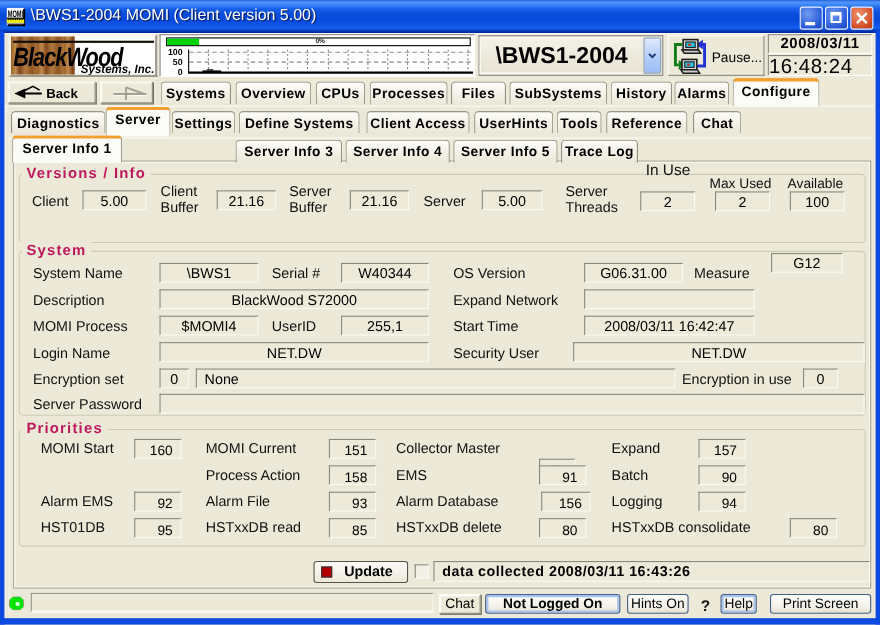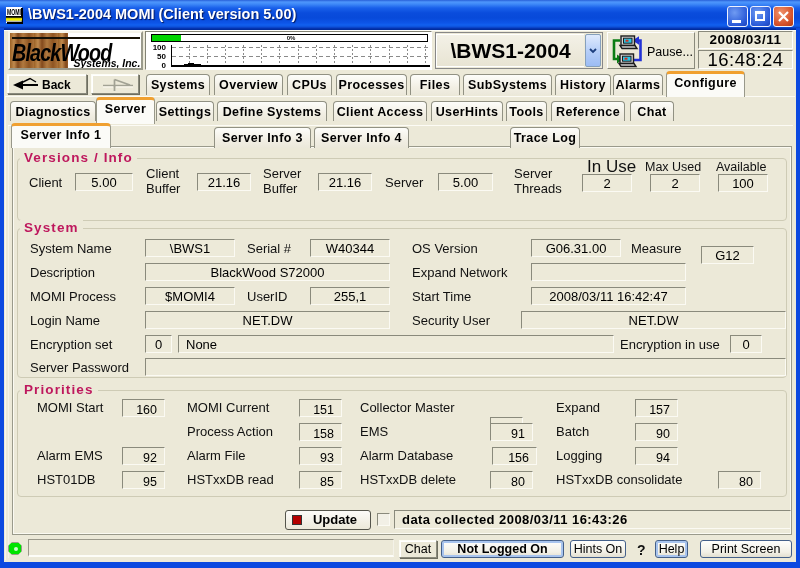--- a/index.html
+++ b/index.html
@@ -2,21 +2,21 @@
 <html><head><meta charset="utf-8"><style>
 *{margin:0;padding:0;box-sizing:border-box}
 html,body{width:800px;height:568px;overflow:hidden}
 body{font-family:"Liberation Sans",sans-serif;background:#ece9d8;position:relative}
 #win{position:absolute;left:0;top:0;width:800px;height:568px}
 
 #frame{position:absolute;left:0;top:28px;width:800px;height:540px;border-left:4px solid #0c49e0;border-right:4px solid #0c49e0;border-bottom:6px solid #0c49e0;pointer-events:none;z-index:50}
 #titlebar{position:absolute;left:0;top:0;width:800px;height:30px;background:linear-gradient(to bottom,#2860d8 0px,#4e96fc 2px,#3f8af8 4px,#1960ea 8px,#0a4cdc 13px,#084ada 18px,#0d55e8 23px,#1160f0 25px,#0d50d8 27px,#0838bc 28px,#0030a4 29px,#002699 30px)}
 #topwhite{position:absolute;left:4px;top:30px;width:792px;height:1px;background:#fdfdf8;z-index:6}
 .tico{position:absolute;left:6px;top:7px;width:17px;height:17px}
-.ttxt{position:absolute;left:28px;top:6px;font-size:14.5px;font-weight:bold;color:#fff;text-shadow:1px 1px 1px rgba(0,10,60,.8);letter-spacing:0}
+.ttxt{position:absolute;left:28px;top:6px;font-size:14.5px;font-weight:normal;color:#fff;text-shadow:1px 1px 1px rgba(0,10,60,.8);letter-spacing:0}
 .cbtn{position:absolute;top:6px;width:21px;height:21px;border:1px solid #eef2ff;border-radius:3px}
 .bmin{left:727px;background:radial-gradient(circle at 35% 30%,#6f9bf2,#2a5ad8 70%,#1c43ba)}
 .bmax{left:750px;background:radial-gradient(circle at 35% 30%,#6f9bf2,#2a5ad8 70%,#1c43ba)}
 .bclose{left:773px;background:radial-gradient(circle at 35% 30%,#f0926c,#d6512a 65%,#b03a14)}
 .gmin{position:absolute;left:4px;top:13px;width:9px;height:3px;background:#fff}
 .gmax{position:absolute;left:4px;top:4px;width:10px;height:10px;border:2px solid #fff;border-top-width:3px}
 
 #logo{position:absolute;left:8px;top:31px;width:135px;height:39px;border:2px solid #f6f4ea;border-right-color:#9a9a8c;border-bottom-color:#9a9a8c;background:#fff;overflow:hidden}
 #logo .wood{position:absolute;left:0;top:0;width:58px;height:35px;background:repeating-linear-gradient(90deg,#9c6226 0,#c08a4e 4px,#83491c 8px,#b17a40 13px,#8f5522 19px,#ad743a 24px)}
 #logo .tl{position:absolute;left:2px;top:4px;right:1px;height:2px;background:#151005}
@@ -28,21 +28,21 @@
 #pbar .pl{position:absolute;left:49%;top:0px;font:600 6px "Liberation Sans";color:#111}
 .ylab{position:absolute;font:600 8px "Liberation Sans";color:#000;width:18px;text-align:right}
 
 #combo{position:absolute;left:435px;top:32px;width:168px;height:37px;border:1px solid #888;background:#ece9d8}
 #combo .txt{position:absolute;left:0;top:1px;width:148px;height:33px;border:1px solid #fff;border-right:none;font:bold 21px "Liberation Sans";text-align:center;line-height:32px;background:linear-gradient(#f3f1e7,#e8e4d3)}
 #combo .arr{position:absolute;right:1px;top:1px;width:16px;height:33px;background:linear-gradient(#dfeafd,#b4cdf8 55%,#9cbcf4);border:1px solid #86a0bc;border-radius:2px}
 #pausebtn{position:absolute;left:607px;top:32px;width:88px;height:37px;border:1px solid #8a8a7c;border-top-color:#fff;border-left-color:#fff;background:#ece9d8}
 #pausebtn .pt{position:absolute;left:39px;top:12px;font:12.5px "Liberation Sans"}
 #clock{position:absolute;left:698px;top:31px;width:95px;height:38px}
 #clock .d{position:absolute;left:0;top:0;width:95px;height:18px;border:1px solid #8a8a7c;border-bottom-color:#fff;border-right-color:#fff;background:#ece9d8;font:bold 13.5px "Liberation Sans";text-align:center;line-height:16px;letter-spacing:.5px}
-#clock .t{position:absolute;left:0;top:19px;width:95px;height:19px;border:1px solid #8a8a7c;border-bottom-color:#fff;border-right-color:#fff;background:#ece9d8;font:18.5px "Liberation Sans";text-align:center;line-height:17px;letter-spacing:.5px}
+#clock .t{position:absolute;left:0;top:19px;width:95px;height:19px;border:1px solid #8a8a7c;border-bottom-color:#fff;border-right-color:#fff;background:#ece9d8;font:18.5px "Liberation Sans";text-align:left;line-height:17px;letter-spacing:.5px}
 
 .navbtn{position:absolute;top:74px;height:20px;border:1px solid #8a8a7c;border-top-color:#fdfdf6;border-left-color:#fdfdf6;box-shadow:1px 1px 0 #6e6e60,inset 1px 1px 0 #fff;background:#ece9d8;font:bold 12px "Liberation Sans";text-align:center}
 .rowline{position:absolute;height:1px;background:#fcfbf5;z-index:2}
 
 .tab{position:absolute;height:21px;background:linear-gradient(#fdfdfa,#f2efe4 60%,#ebe8da);border:1px solid #919183;border-bottom:none;border-radius:4px 4px 0 0;font:bold 12.5px "Liberation Sans";letter-spacing:.4px;text-align:center;padding-top:3px;z-index:2}
 .tabsel{position:absolute;background:#fbfbf7;border:1px solid #98988a;border-bottom:none;border-top:3px solid #f0a030;border-radius:4px 4px 0 0;font:bold 12.5px "Liberation Sans";letter-spacing:.4px;text-align:center;padding-top:2px;z-index:3}
 
 #page{position:absolute;left:12px;top:146px;width:780px;height:389px;border:1px solid #9a9a8b;background:#ece9d8;z-index:1}
 #page .inner{position:absolute;left:0;top:0;right:0;bottom:0;border:1px solid #fbfaf2}
 .grp{position:absolute;border:1px solid #cecbb5;border-radius:4px;z-index:2}
@@ -193,54 +193,55 @@
   <div class="tab" style="left:333px;top:101px;width:94px;height:20px">Client Access</div>
   <div class="tab" style="left:217px;top:101px;width:110px;height:20px">Define Systems</div>
   <div class="tab" style="left:431px;top:101px;width:72px;height:20px">UserHints</div>
   <div class="tab" style="left:506px;top:101px;width:41px;height:20px">Tools</div>
   <div class="tab" style="left:551px;top:101px;width:74px;height:20px">Reference</div>
   <div class="tab" style="left:630px;top:101px;width:44px;height:20px">Chat</div>
 
   <div class="tabsel" style="left:11px;top:123px;width:100px;height:25px">Server Info 1</div>
   <div class="tab" style="left:214px;top:127px;width:97px">Server Info 3</div>
   <div class="tab" style="left:314px;top:127px;width:95px">Server Info 4</div>
+  <div class="tab" style="left:412px;top:127px;width:95px">Server Info 5</div>
   <div class="tab" style="left:510px;top:127px;width:70px">Trace Log</div>
 
   <div id="page">
       <div class="inner"></div>
     </div>
 
   <div class="grp" style="left:17px;top:158px;width:770px;height:63px"></div>
   <div class="gt" style="left:20px;top:150px">Versions / Info</div>
   <div class="lbl" style="left:29px;top:176px">Client</div>
   <div class="fld" style="left:75px;top:173px;width:58px">5.00</div>
   <div class="lbl" style="left:146px;top:167px">Client<br>Buffer</div>
   <div class="fld" style="left:197px;top:173px;width:54px">21.16</div>
   <div class="lbl" style="left:263px;top:167px">Server<br>Buffer</div>
   <div class="fld" style="left:318px;top:173px;width:54px">21.16</div>
   <div class="lbl" style="left:385px;top:176px">Server</div>
   <div class="fld" style="left:438px;top:173px;width:55px">5.00</div>
   <div class="lbl" style="left:514px;top:167px">Server<br>Threads</div>
-  <div class="lbl" style="left:587px;top:160px;font-size:17px">In Use</div>
+  <div class="lbl" style="left:587px;top:147px;font-size:14px">In Use</div>
   <div class="fld" style="left:582px;top:174px;width:50px">2</div>
   <div class="lbl" style="left:645px;top:160px;font-size:12.5px">Max Used</div>
   <div class="fld" style="left:650px;top:174px;width:50px">2</div>
   <div class="lbl" style="left:716px;top:160px;font-size:12.5px">Available</div>
   <div class="fld" style="left:718px;top:174px;width:50px">100</div>
 
   <div class="grp" style="left:17px;top:228px;width:770px;height:150px"></div>
   <div class="gt" style="left:20px;top:220px">System</div>
   <div class="lbl" style="left:30px;top:242px">System Name</div>
   <div class="fld" style="left:145px;top:239px;width:90px">\BWS1</div>
   <div class="lbl" style="left:247px;top:242px">Serial #</div>
   <div class="fld" style="left:310px;top:239px;width:80px">W40344</div>
   <div class="lbl" style="left:412px;top:242px">OS Version</div>
   <div class="fld" style="left:531px;top:239px;width:90px">G06.31.00</div>
   <div class="lbl" style="left:631px;top:242px">Measure</div>
-  <div class="fld" style="left:701px;top:246px;width:53px">G12</div>
+  <div class="fld" style="left:701px;top:230px;width:65px">G12</div>
   <div class="lbl" style="left:30px;top:266px">Description</div>
   <div class="fld" style="left:145px;top:263px;width:245px">BlackWood S72000</div>
   <div class="lbl" style="left:412px;top:266px">Expand Network</div>
   <div class="fld" style="left:531px;top:263px;width:155px"></div>
   <div class="lbl" style="left:30px;top:290px">MOMI Process</div>
   <div class="fld" style="left:145px;top:287px;width:90px">$MOMI4</div>
   <div class="lbl" style="left:247px;top:290px">UserID</div>
   <div class="fld" style="left:310px;top:287px;width:80px">255,1</div>
   <div class="lbl" style="left:412px;top:290px">Start Time</div>
   <div class="fld" style="left:531px;top:287px;width:155px">2008/03/11 16:42:47</div>

